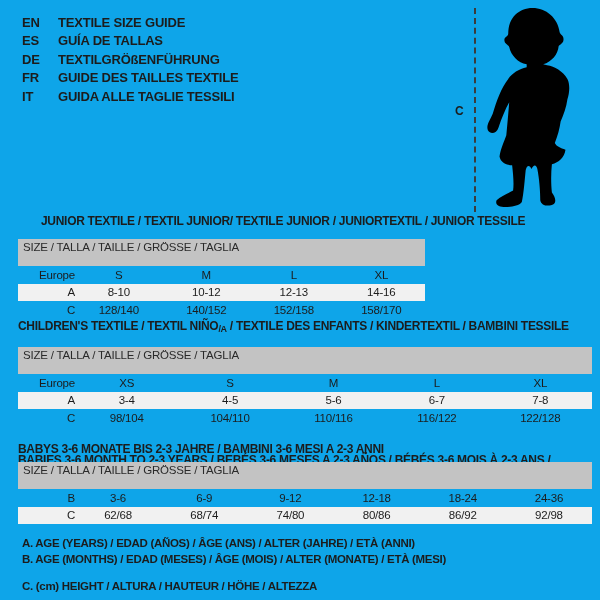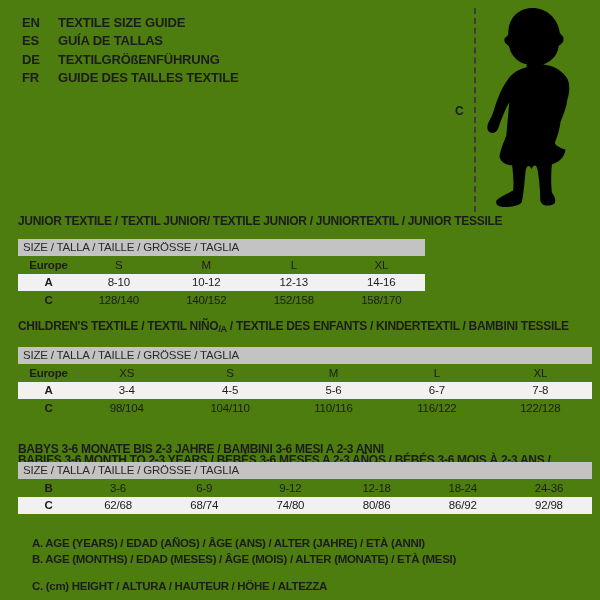--- a/index.html
+++ b/index.html
@@ -1,17 +1,17 @@
 <!DOCTYPE html>
 <html><head>
 <meta charset="utf-8">
 <style>
   html,body { margin:0; padding:0; background:#fff; }
   .page {
-    position:relative; width:600px; height:600px; background:#4d7c0f;
+    position:relative; width:600px; height:600px; background:#0ea5e9;
     font-family:"Liberation Sans", sans-serif; color:#1c1c1c; overflow:hidden;
   }
 
   
   .langs { position:absolute; left:22px; top:13px; }
   .lang-row { display:flex; height:18.5px; align-items:center;
     font-size:13px; font-weight:700; letter-spacing:-0.2px; }
   .lang-code { width:36px; }
   .lang-label { white-space:nowrap; }
 
@@ -22,30 +22,30 @@
     font-weight:600; }
   .child-svg { position:absolute; left:484px; top:5px; }
 
   
   .tbl-title { position:absolute; left:18px; font-size:12px; font-weight:700;
     letter-spacing:-0.3px; white-space:nowrap; line-height:13px; }
   .subx { font-size:9px; vertical-align:-2px; }
 
   
   .tbl { position:absolute; left:18px; font-size:11.5px; letter-spacing:-0.2px; }
-  .thead { height:17px; line-height:17px; padding-left:5px; color:#2a2a2a;
+  .thead { height:27px; line-height:17px; padding-left:5px; color:#2a2a2a;
     font-size:11.5px; }
   .trow { display:flex; height:17.5px; align-items:center; }
-  .c0 { width:57px; padding-left:4px; text-align:center; box-sizing:border-box;font-weight:bold; }
+  .c0 { width:57px; padding-left:4px; text-align:right; box-sizing:border-box; }
   .c  { text-align:center; }
   .t1 { width:407px; } .t1 .c { width:87.5px; }
   .t2, .t3 { width:574px; } .t2 .c { width:103.4px; } .t3 .c { width:86.2px; }
 
   
-  .footnote { position:absolute; left:32px; font-size:11.5px; font-weight:700;
+  .footnote { position:absolute; left:22px; font-size:11.5px; font-weight:700;
     letter-spacing:-0.3px; white-space:nowrap; }
 </style>
 </head>
 <body>
 
 <div class="page">
 
   <div class="langs">
     <div class="lang-row">
       <span class="lang-code">EN</span>
@@ -56,37 +56,41 @@
       <span class="lang-label">GUÍA DE TALLAS</span>
     </div>
     <div class="lang-row">
       <span class="lang-code">DE</span>
       <span class="lang-label">TEXTILGRÖßENFÜHRUNG</span>
     </div>
     <div class="lang-row">
       <span class="lang-code">FR</span>
       <span class="lang-label">GUIDE DES TAILLES TEXTILE</span>
     </div>
+    <div class="lang-row">
+      <span class="lang-code">IT</span>
+      <span class="lang-label">GUIDA ALLE TAGLIE TESSILI</span>
+    </div>
   </div>
 
   <div class="height-line"></div>
   <div class="height-label">C</div>
   <svg class="child-svg" width="97" height="206" viewBox="0 0 100 212" aria-hidden="true">
     <path fill="#000000" d="M50,3 C36,3 25,13 25,29 C25,33 21,32 21,36 C21,40 25,41 26,43
       C28,52 35,59 44,61 L44,64 C36,66 29,70 25,76 C18,85 13,98 9,112 C6,119 2,124 4,129
       C7,134 13,132 15,126 C18,117 22,107 26,100 C25,112 24,124 23,134 C21,140 17,148 16,156
       C17,162 23,165 29,165 C30,174 31,184 30,191 C25,194 17,197 13,201 C11,206 16,208 22,208
       C29,208 36,207 39,203 C41,194 42,180 43,170 C44,165 47,164 49,169 C51,164 54,164 55,169
       C57,179 58,192 58,201 C59,207 67,208 72,205 C75,202 73,197 70,193 C69,184 69,173 70,164
       C77,162 83,157 84,149 C79,147 75,146 73,142 C76,135 78,127 79,120 C82,113 85,105 86,97
       C88,91 89,82 86,76 C81,68 73,63 65,62 L61,61 C70,58 76,51 77,42 C79,40 82,39 82,35
       C82,31 79,31 78,28 C76,13 64,3 50,3 Z"></path>
   </svg>
 
-  <div class="tbl-title" style="top:215px;">JUNIOR TEXTILE / TEXTIL JUNIOR/ TEXTILE JUNIOR / JUNIORTEXTIL / JUNIOR TESSILE</div>
+  <div class="tbl-title" style="top:215px;margin-left:23px;">JUNIOR TEXTILE / TEXTIL JUNIOR/ TEXTILE JUNIOR / JUNIORTEXTIL / JUNIOR TESSILE</div>
   <div class="tbl t1" style="top:239px;">
     <div class="thead" style="background:#c3c3c3;">SIZE / TALLA / TAILLE / GRÖSSE / TAGLIA</div>
     <div class="trow">
       <span class="c0">Europe</span>
       <span class="c">S</span>
       <span class="c">M</span>
       <span class="c">L</span>
       <span class="c">XL</span>
     </div>
     <div class="trow" style="background:#f1f1f1;">

